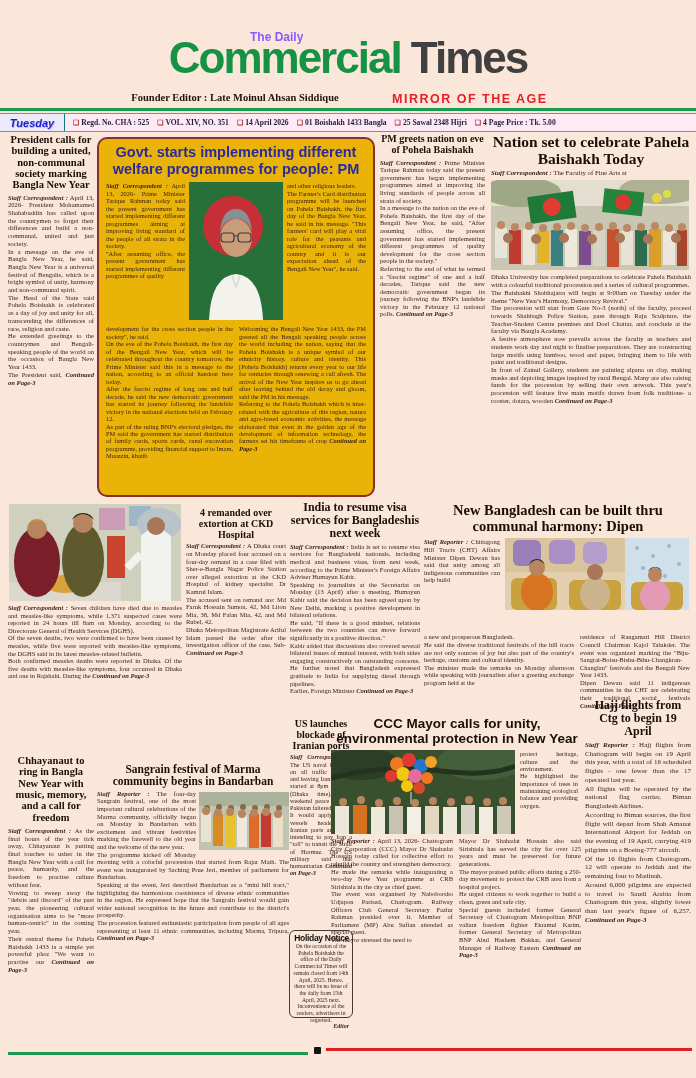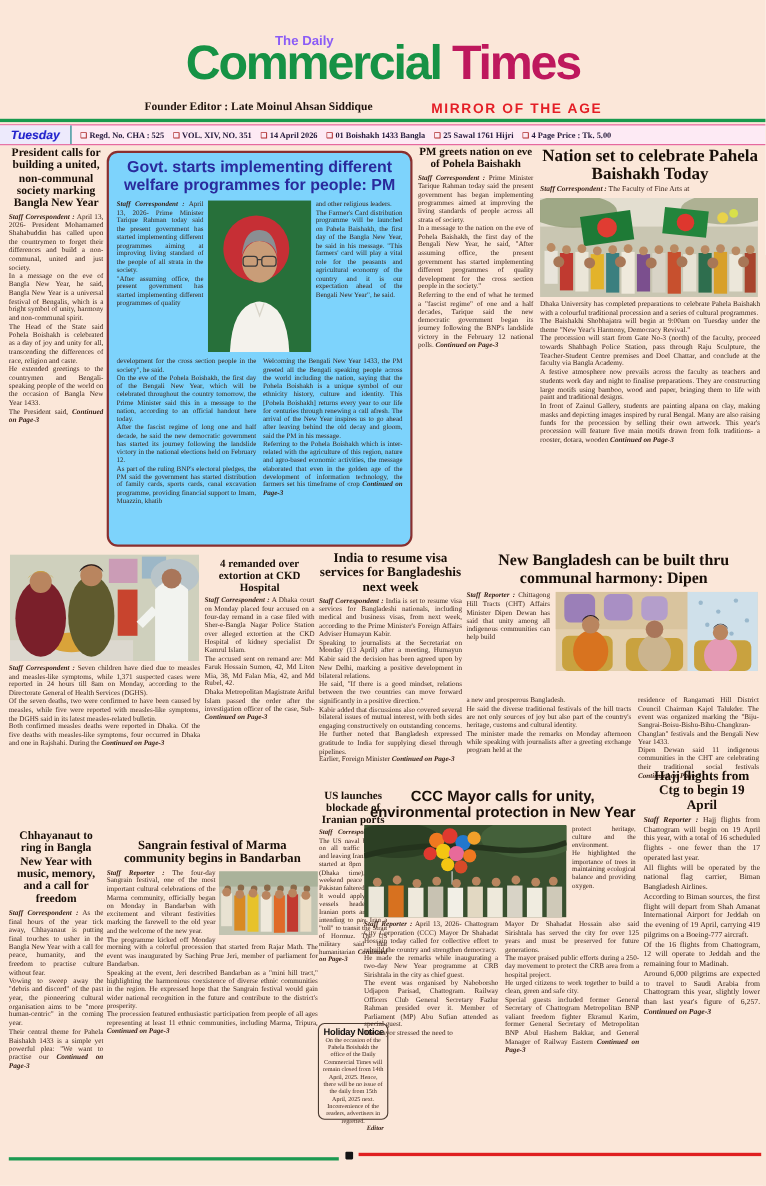--- a/index.html
+++ b/index.html
@@ -6,21 +6,21 @@
   .page{position:relative;width:696px;height:1078px;background:#fbe7d9;overflow:hidden;
         font-family:"Liberation Serif",serif;color:#3a241a;}
   .abs{position:absolute;box-sizing:border-box;}
 
   
   .kicker{left:250px;top:30px;font-family:"Liberation Sans",sans-serif;font-weight:bold;
           font-size:12px;color:#8b5cf6;}
   .mast-title{left:0;top:36px;width:696px;text-align:center;
           font-family:"Liberation Sans",sans-serif;font-weight:bold;font-size:44px;
           letter-spacing:-2px;line-height:1;}
-  .mast-green{color:#169245;} .mast-red{color:#be185d;}
+  .mast-green{color:#169245;} .mast-red{color:#404040;}
   .founder{left:110px;top:92px;width:250px;text-align:center;font-weight:bold;
           font-size:10.5px;color:#20140e;}
   .motto{left:392px;top:92px;font-family:"Liberation Sans",sans-serif;font-weight:bold;
           font-size:12.5px;letter-spacing:1.5px;color:#e41e26;}
   .rule-green-top{left:0;top:108px;width:696px;height:3px;background:#189a4e;}
 
   
   .band{left:0;top:113px;width:696px;height:19px;background:#fdeaf4;
         border-top:1.5px solid #e45a95;border-bottom:1.5px solid #e45a95;
         display:flex;align-items:stretch;}
@@ -35,21 +35,21 @@
   
   .hl{font-weight:bold;text-align:center;color:#190f08;line-height:1.08;
       font-family:"Liberation Serif",serif;}
   .bd{font-size:6.5px;line-height:1.17;text-align:justify;overflow:hidden;color:#3a241a;}
   .txt{white-space:pre-line;}
   .byl{font-weight:bold;font-style:italic;}
   .cont{font-weight:bold;font-style:italic;}
   .ph{display:block;}
 
   
-  .main-box{left:97px;top:137px;width:278px;height:360px;background:#7dd3fc;
+  .main-box{left:97px;top:137px;width:278px;height:360px;background:#eab308;
         border:2px solid #8a2f2f;border-radius:10px;padding:5px 7px;}
   .main-hl{font-family:"Liberation Sans",sans-serif;font-weight:bold;font-size:14.5px;
         color:#2a2a9c;text-align:center;line-height:1.18;}
   .main-row1{display:flex;gap:4px;margin-top:4px;height:140px;overflow:hidden;}
   .main-row2{display:flex;gap:6px;margin-top:3px;height:156px;overflow:hidden;}
   .mcol{flex:1;overflow:hidden;}
 
   .holiday-box{left:289px;top:930px;width:64px;height:88px;border:1.5px solid #4a3a30;
         border-radius:6px;padding:2px 3px;}
   .holiday-title{font-family:"Liberation Sans",sans-serif;font-weight:bold;font-size:8.5px;
@@ -72,21 +72,21 @@
   <div class="abs motto">MIRROR OF THE AGE</div>
   <div class="abs rule-green-top"></div>
 
   <div class="abs band">
     <div class="day-box">Tuesday</div>
     <div class="band-items">
       <span><span class="sq">❑</span><span>Regd. No. CHA : 525</span></span>
       <span><span class="sq">❑</span><span>VOL. XIV,  NO. 351</span></span>
       <span><span class="sq">❑</span><span>14 April 2026</span></span>
       <span><span class="sq">❑</span><span>01 Boishakh 1433 Bangla</span></span>
-      <span><span class="sq">❑</span><span>25 Sawal 1761 Hijri</span></span>
+      <span><span class="sq">❑</span><span>25 Sawal 2348 Hijri</span></span>
       <span><span class="sq">❑</span><span>4 Page  Price : Tk. 5.00</span></span>
     </div>
   </div>
 
   <div class="abs" style="left:8px;top:134px;width:86px;">
     <div class="hl" style="font-size:10.5px;">President calls for building a united, non-communal society marking Bangla New Year</div>
     <div class="bd" style="height:305px;margin-top:3px;font-size:6.6px;">
       <span class="byl">Staff Correspondent :</span>
       <span class="txt">April 13, 2026- President Mohamamed Shahabuddin has called upon the countrymen to forget their differences and build a non-communal, united and just society.
 In a message on the eve of Bangla New Year, he said, Bangla New Year is a universal festival of Bengalis, which is a bright symbol of unity, harmony and non-communal spirit.

